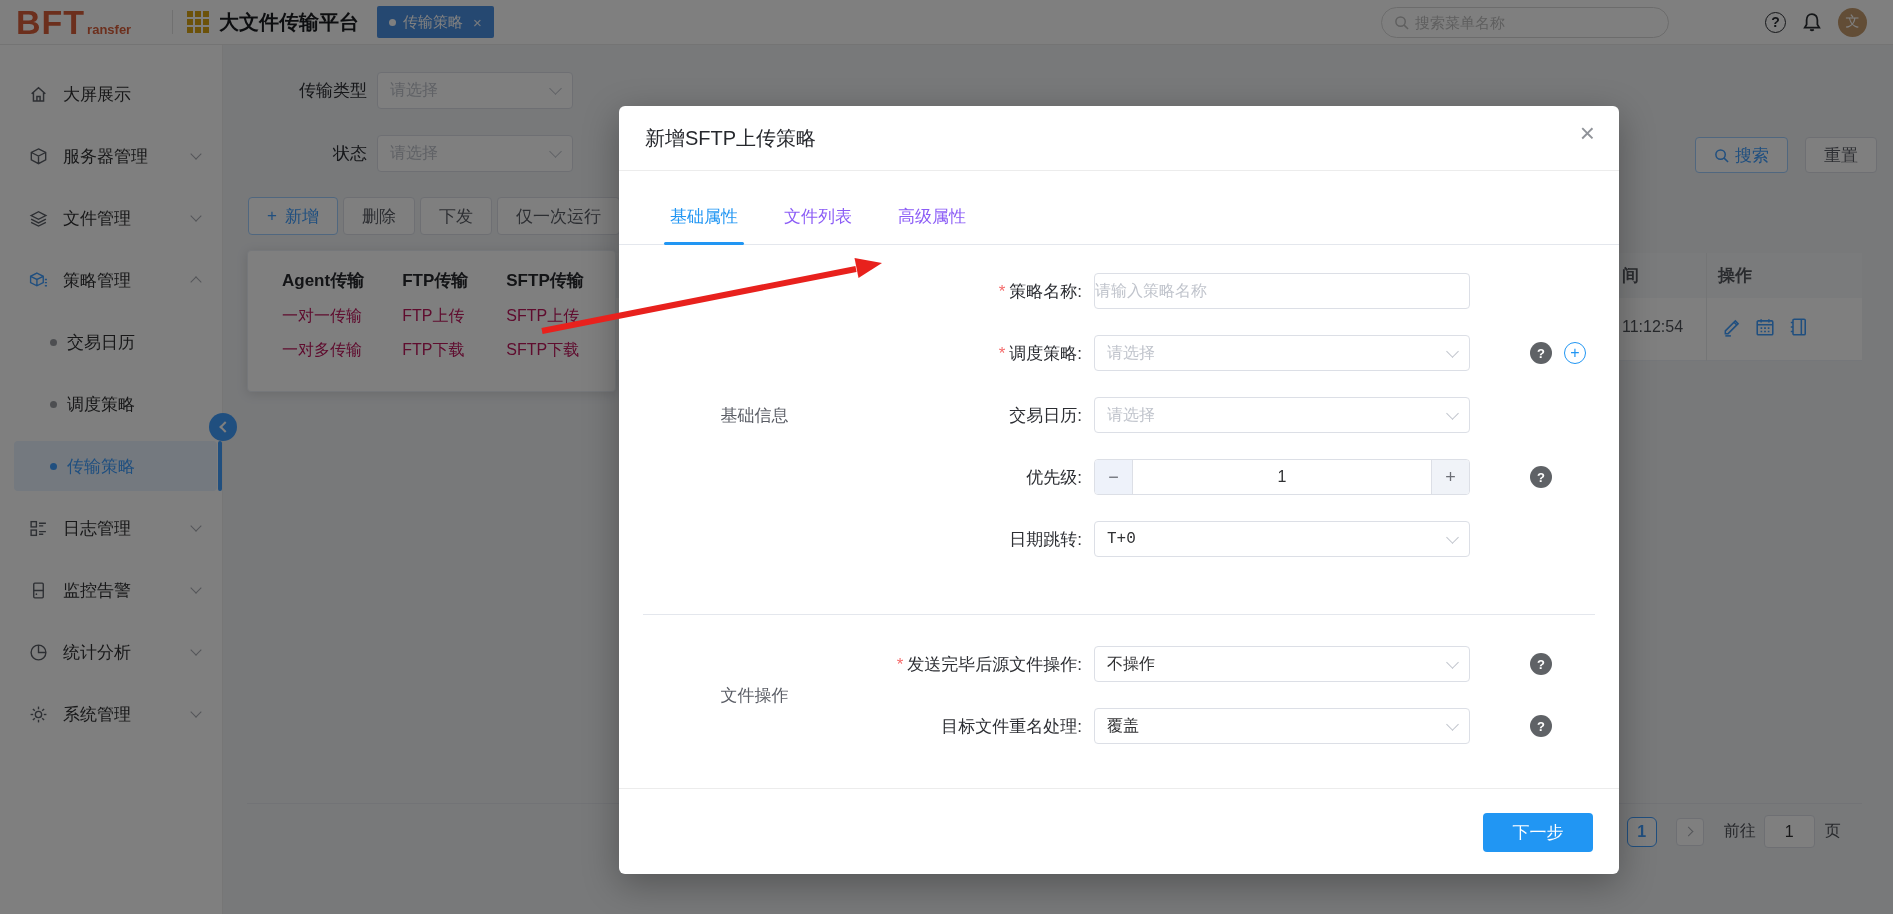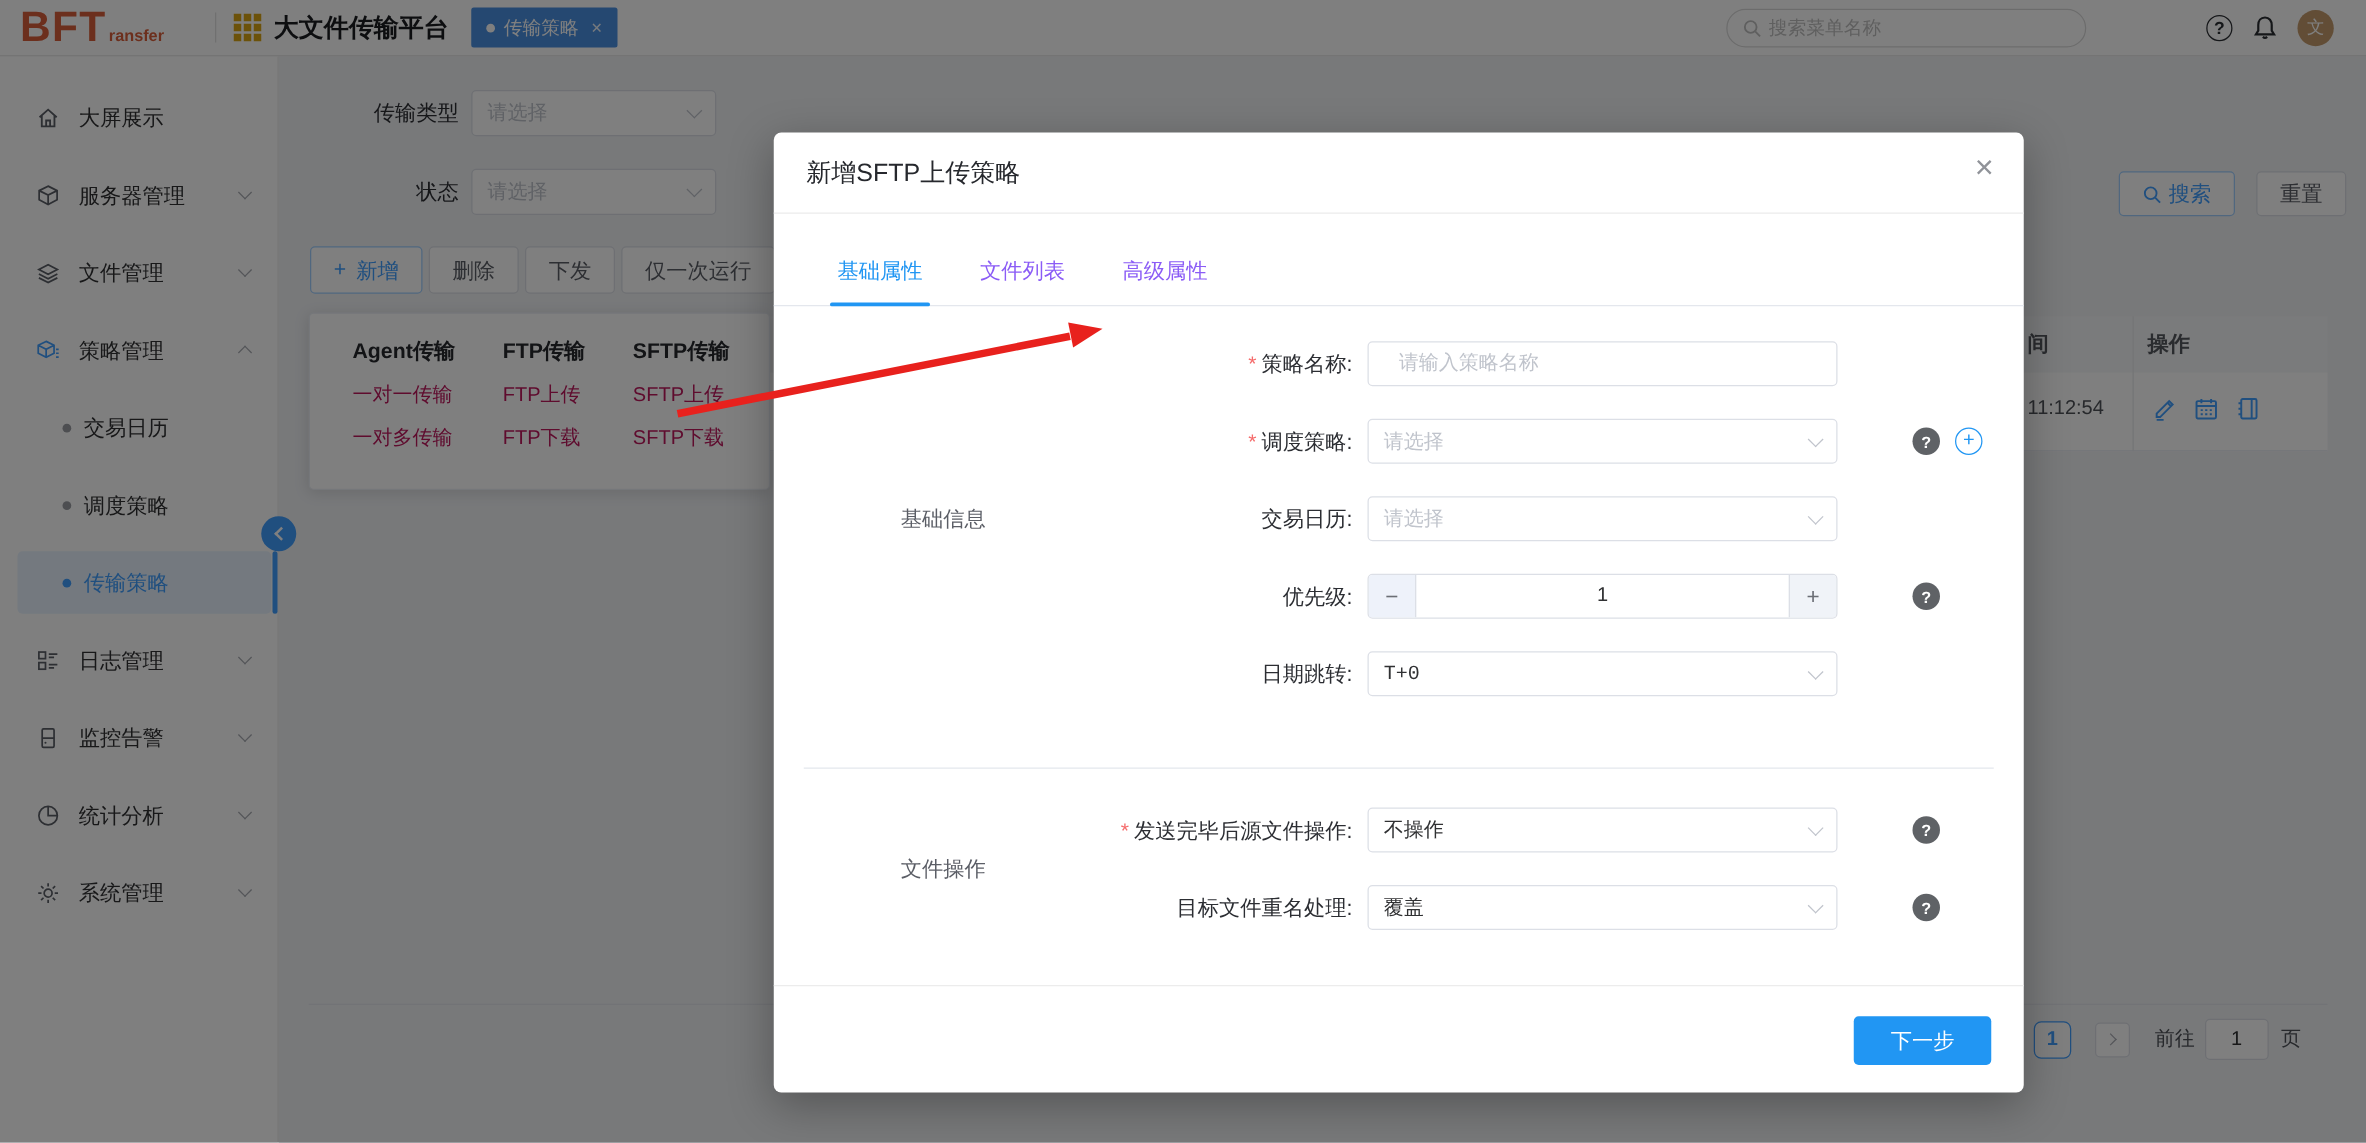--- a/index.html
+++ b/index.html
@@ -96,21 +96,21 @@
   .m-tabs { height:74px; border-bottom:1px solid #e4e7ed; display:flex; align-items:flex-end; padding-left:51px; }
   .m-tab { margin-right:46px; padding-bottom:16px; font-size:17px; color:#8b5cf6; cursor:pointer; position:relative; }
   .m-tab.active { color:#2196f3; }
   .m-tab.active::after { content:""; position:absolute; left:-6px; right:-6px; bottom:-1px; height:3px; background:#2196f3; border-radius:2px; }
   .m-body { padding-top:28px; }
   .m-row { display:flex; align-items:center; margin-bottom:26px; height:36px; }
   .g-cell { width:223px; display:flex; justify-content:center; padding-left:48px; font-size:17px; color:#5b5e66; }
   .m-label { width:240px; text-align:right; padding-right:0; font-size:17px; color:#2c2e33; white-space:nowrap; }
   .req { color:#f56c6c; margin-right:4px; }
   .m-ctrl { width:376px; margin-left:12px; height:36px; }
-  .m-input { width:100%; height:36px; border:1px solid #dcdfe6; border-radius:4px; padding:0 24px; font-size:16px; outline:none; color:#303133; font-family:inherit; }
+  .m-input { width:100%; height:36px; border:1px solid #dcdfe6; border-radius:4px; padding:0 0; font-size:16px; outline:none; color:#303133; font-family:inherit; }
   .m-input::placeholder { color:#c0c4cc; }
   .help-dot { width:22px; height:22px; border-radius:50%; background:#5f6266; color:#fff; font-size:13px; font-weight:700; display:flex; align-items:center; justify-content:center; margin-left:60px; cursor:pointer; }
   .plus-circle { width:22px; height:22px; border-radius:50%; border:1.8px solid #2196f3; color:#2196f3; font-size:16px; display:flex; align-items:center; justify-content:center; margin-left:12px; cursor:pointer; }
   .stepper { display:flex; width:100%; height:36px; border:1px solid #dcdfe6; border-radius:4px; overflow:hidden; }
   .step-btn { width:38px; background:#eef2fa; color:#6b6e75; font-size:18px; display:flex; align-items:center; justify-content:center; cursor:pointer; }
   .step-btn.minus { border-right:1px solid #dcdfe6; }
   .step-btn.plus { border-left:1px solid #dcdfe6; background:#f0f3f8; }
   .step-val { flex:1; display:flex; align-items:center; justify-content:center; font-size:16px; color:#303133; }
   .m-divider { height:1px; background:#e4e7ed; margin:57px 24px 31px 24px; }
   .m-footer { position:absolute; left:0; right:0; top:682px; border-top:1px solid #ececec; }

